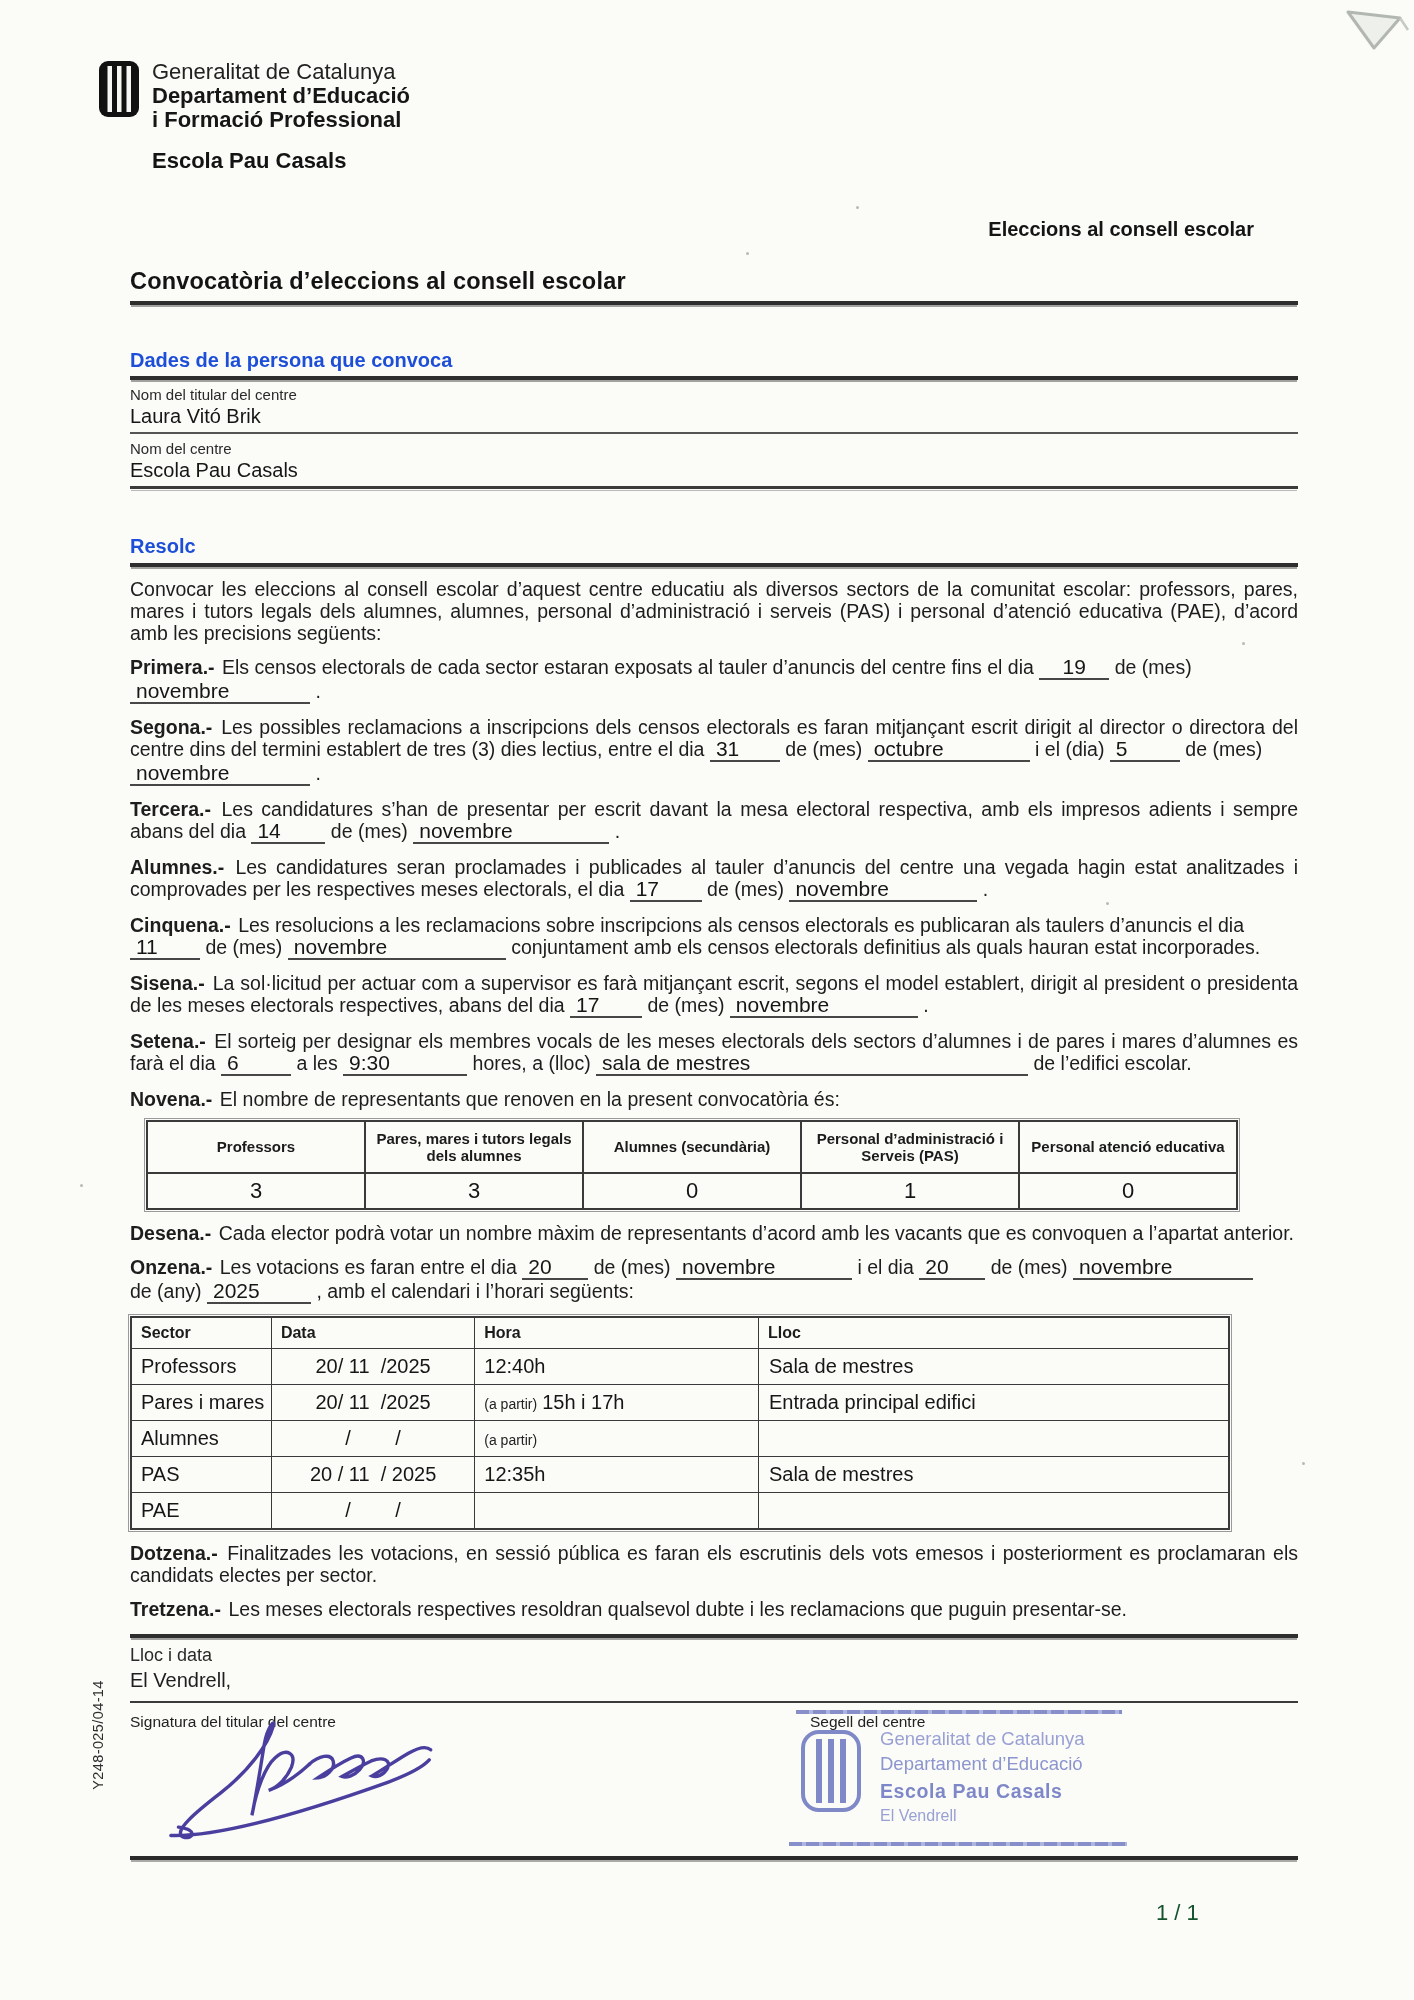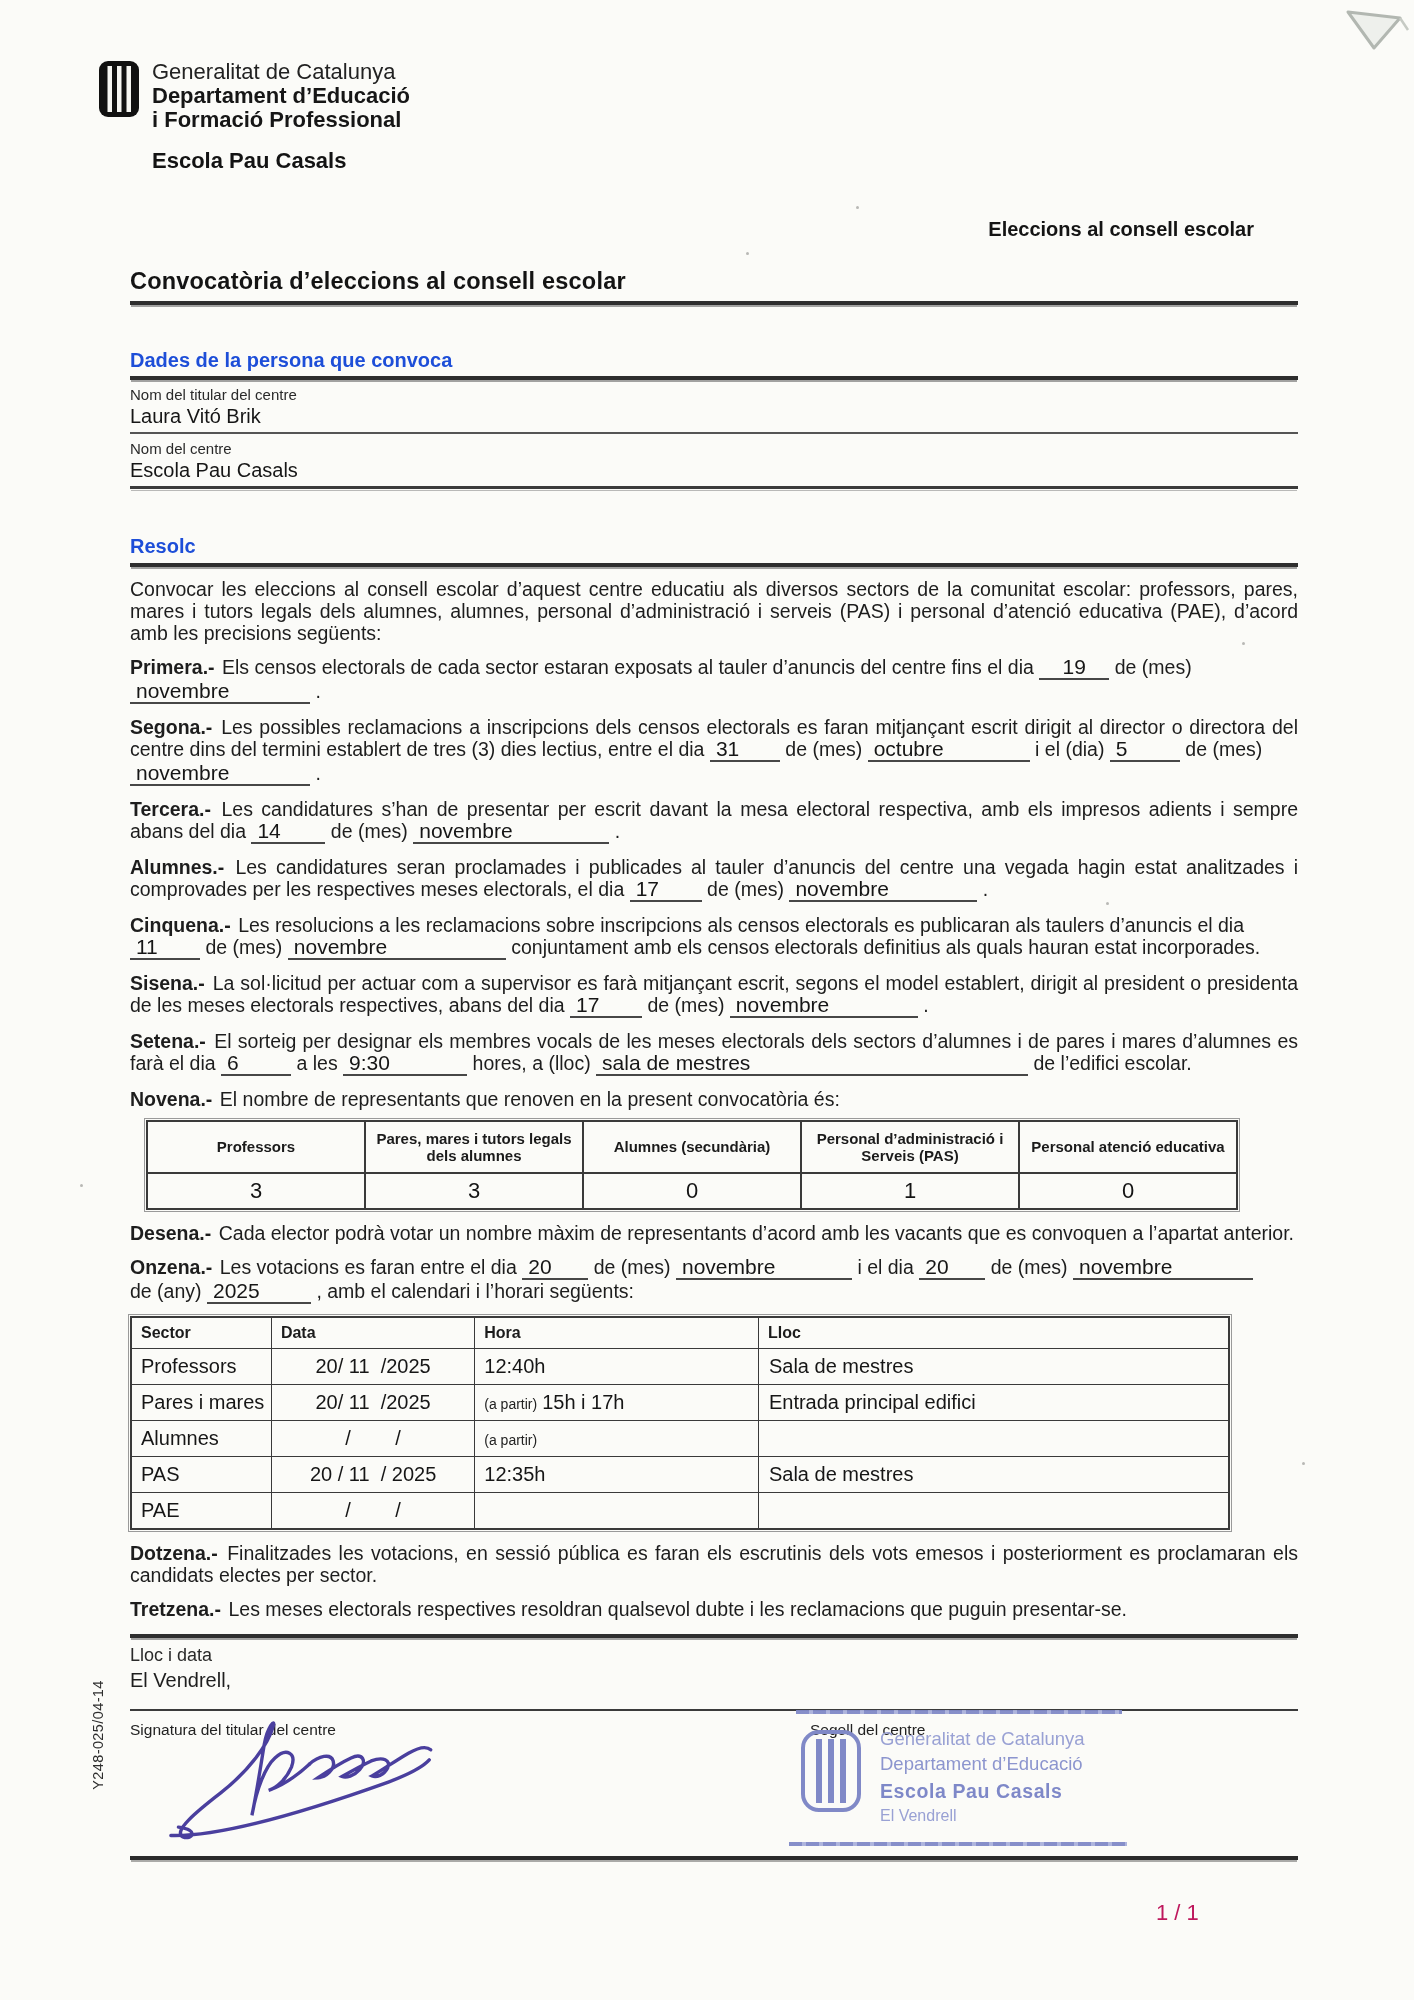--- a/index.html
+++ b/index.html
@@ -61,38 +61,38 @@
   #schedule-table td{border:1.8px solid #3a3a3a;height:33px;font-size:20px;color:#161616;}
   td.c-sector{padding-left:9px;font-size:19px;}
   td.c-data{text-align:center;white-space:pre;}
   td.c-hora{padding-left:9px;}
   td.c-lloc{padding-left:10px;}
   .hora-prefix{font-size:14px;color:#222;margin-right:5px;}
 
   
   .bottom-rule{margin-top:14px;}
   .lloc-label{font-size:18px;margin-top:7px;}
-  .lloc-value{font-size:20px;margin-top:3px;padding-bottom:17px;}
+  .lloc-value{font-size:20px;margin-top:3px;padding-bottom:9px;}
   .sig-row{position:relative;margin-top:10px;height:20px;}
   .sig-label{font-size:15.5px;color:#222;}
   .seal-label{position:absolute;left:680px;top:0;font-size:15.5px;color:#222;}
 
   .signature{position:absolute;left:158px;top:1702px;transform:rotate(-3deg);}
   .stamp-line{position:absolute;height:4px;background:repeating-linear-gradient(90deg,#8089c7 0 13px,#aab1dc 13px 17px);opacity:.95;}
   .stamp-line-top{left:796px;top:1710px;width:326px;}
   .stamp-line-bottom{left:789px;top:1842px;width:338px;}
   .stamp-logo{position:absolute;left:800px;top:1729px;}
   .stamp-text{position:absolute;left:880px;top:1726px;}
   .stamp-t1{font-size:18.5px;color:#99a1d4;line-height:25px;}
   .stamp-t2{font-size:18.5px;color:#8c95ce;line-height:26px;}
   .stamp-t3{font-size:19.5px;font-weight:bold;color:#7e88c8;line-height:28px;letter-spacing:.6px;}
   .stamp-t4{font-size:16px;color:#99a1d4;line-height:22px;}
 
   .footer-rule{position:absolute;left:130px;top:1856px;width:1168px;height:4px;background:#2b2b2b;box-shadow:0 3px 0 -1px rgba(70,70,70,.45);}
-  .page-num{position:absolute;left:1156px;top:1900px;font-size:22px;color:#be185d;}
+  .page-num{position:absolute;left:1156px;top:1900px;font-size:22px;color:#14532d;}
   .form-code{
     position:absolute;left:18px;top:1725px;width:164px;height:20px;
     transform:rotate(-90deg);text-align:center;
     font-size:14.5px;color:#2e2e2e;letter-spacing:.4px;white-space:nowrap;
   }
 
   .spk{position:absolute;width:3px;height:3px;border-radius:50%;background:#9b9b98;opacity:.7;}
 </style>
 </head>
 <body>

